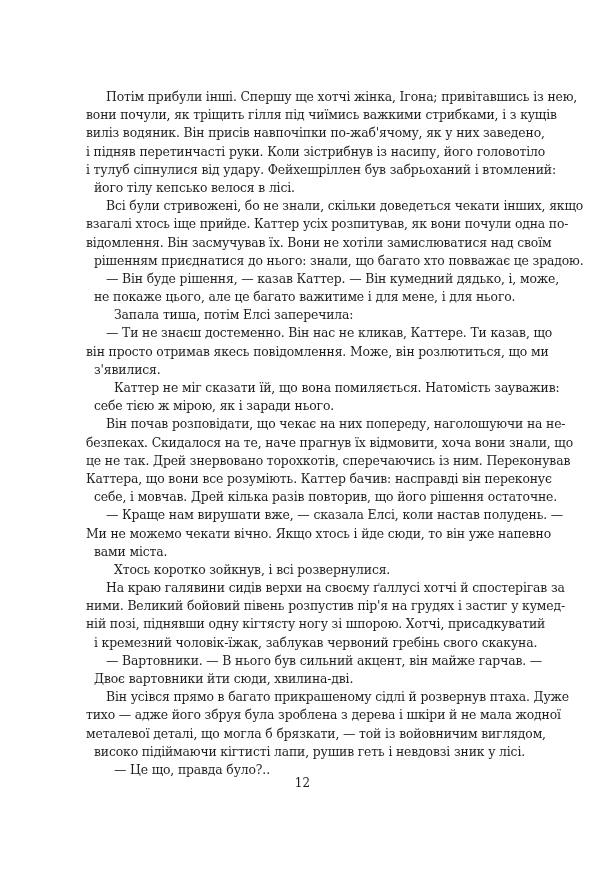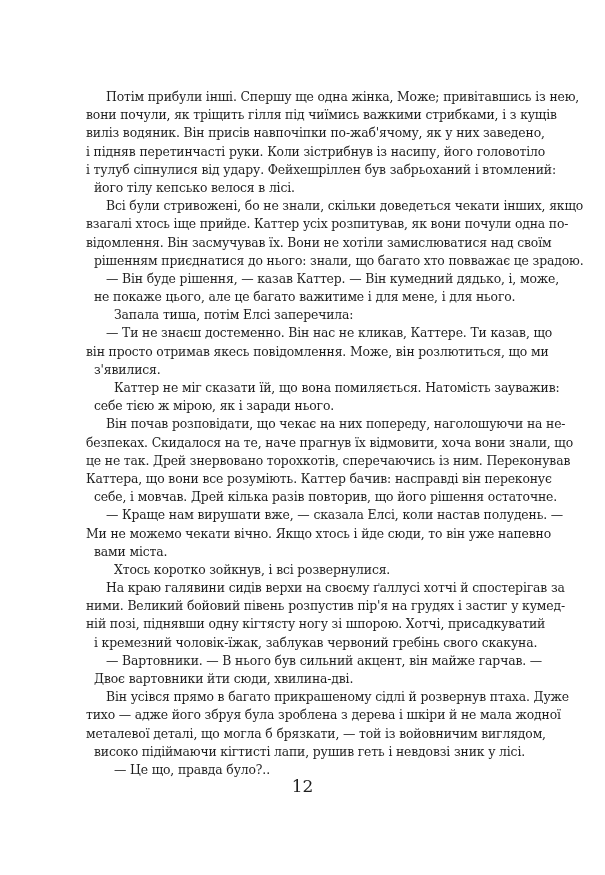--- a/index.html
+++ b/index.html
@@ -37,30 +37,30 @@
     }
     .line.indent {
       padding-left: 20px;
     }
     .page-number {
       position: absolute;
       left: 0;
       width: 605px;
       top: 776px;
       text-align: center;
-      font-size: 17px;
+      font-size: 12px;
       color: #1f1f1f;
     }
   </style>
 </head>
 <body>
 
 <div class="page" id="page-body">
     <div>
-      <span class="line indent">Потім прибули інші. Спершу ще одна жінка, Може; привітавшись із нею,</span>
+      <span class="line indent">Потім прибули інші. Спершу ще хотчі жінка, Ігона; привітавшись із нею,</span>
       <span class="line">вони почули, як тріщить гілля під чиїмись важкими стрибками, і з кущів</span>
       <span class="line">виліз водяник. Він присів навпочіпки по-жаб'ячому, як у них заведено,</span>
       <span class="line">і підняв перетинчасті руки. Коли зістрибнув із насипу, його головотіло</span>
       <span class="line">і тулуб сіпнулися від удару. Фейхешріллен був забрьоханий і втомлений:</span>
       <span class="line last">його тілу кепсько велося в лісі.</span>
     </div>
     <div>
       <span class="line indent">Всі були стривожені, бо не знали, скільки доведеться чекати інших, якщо</span>
       <span class="line">взагалі хтось іще прийде. Каттер усіх розпитував, як вони почули одна по-</span>
       <span class="line">відомлення. Він засмучував їх. Вони не хотіли замислюватися над своїм</span>

